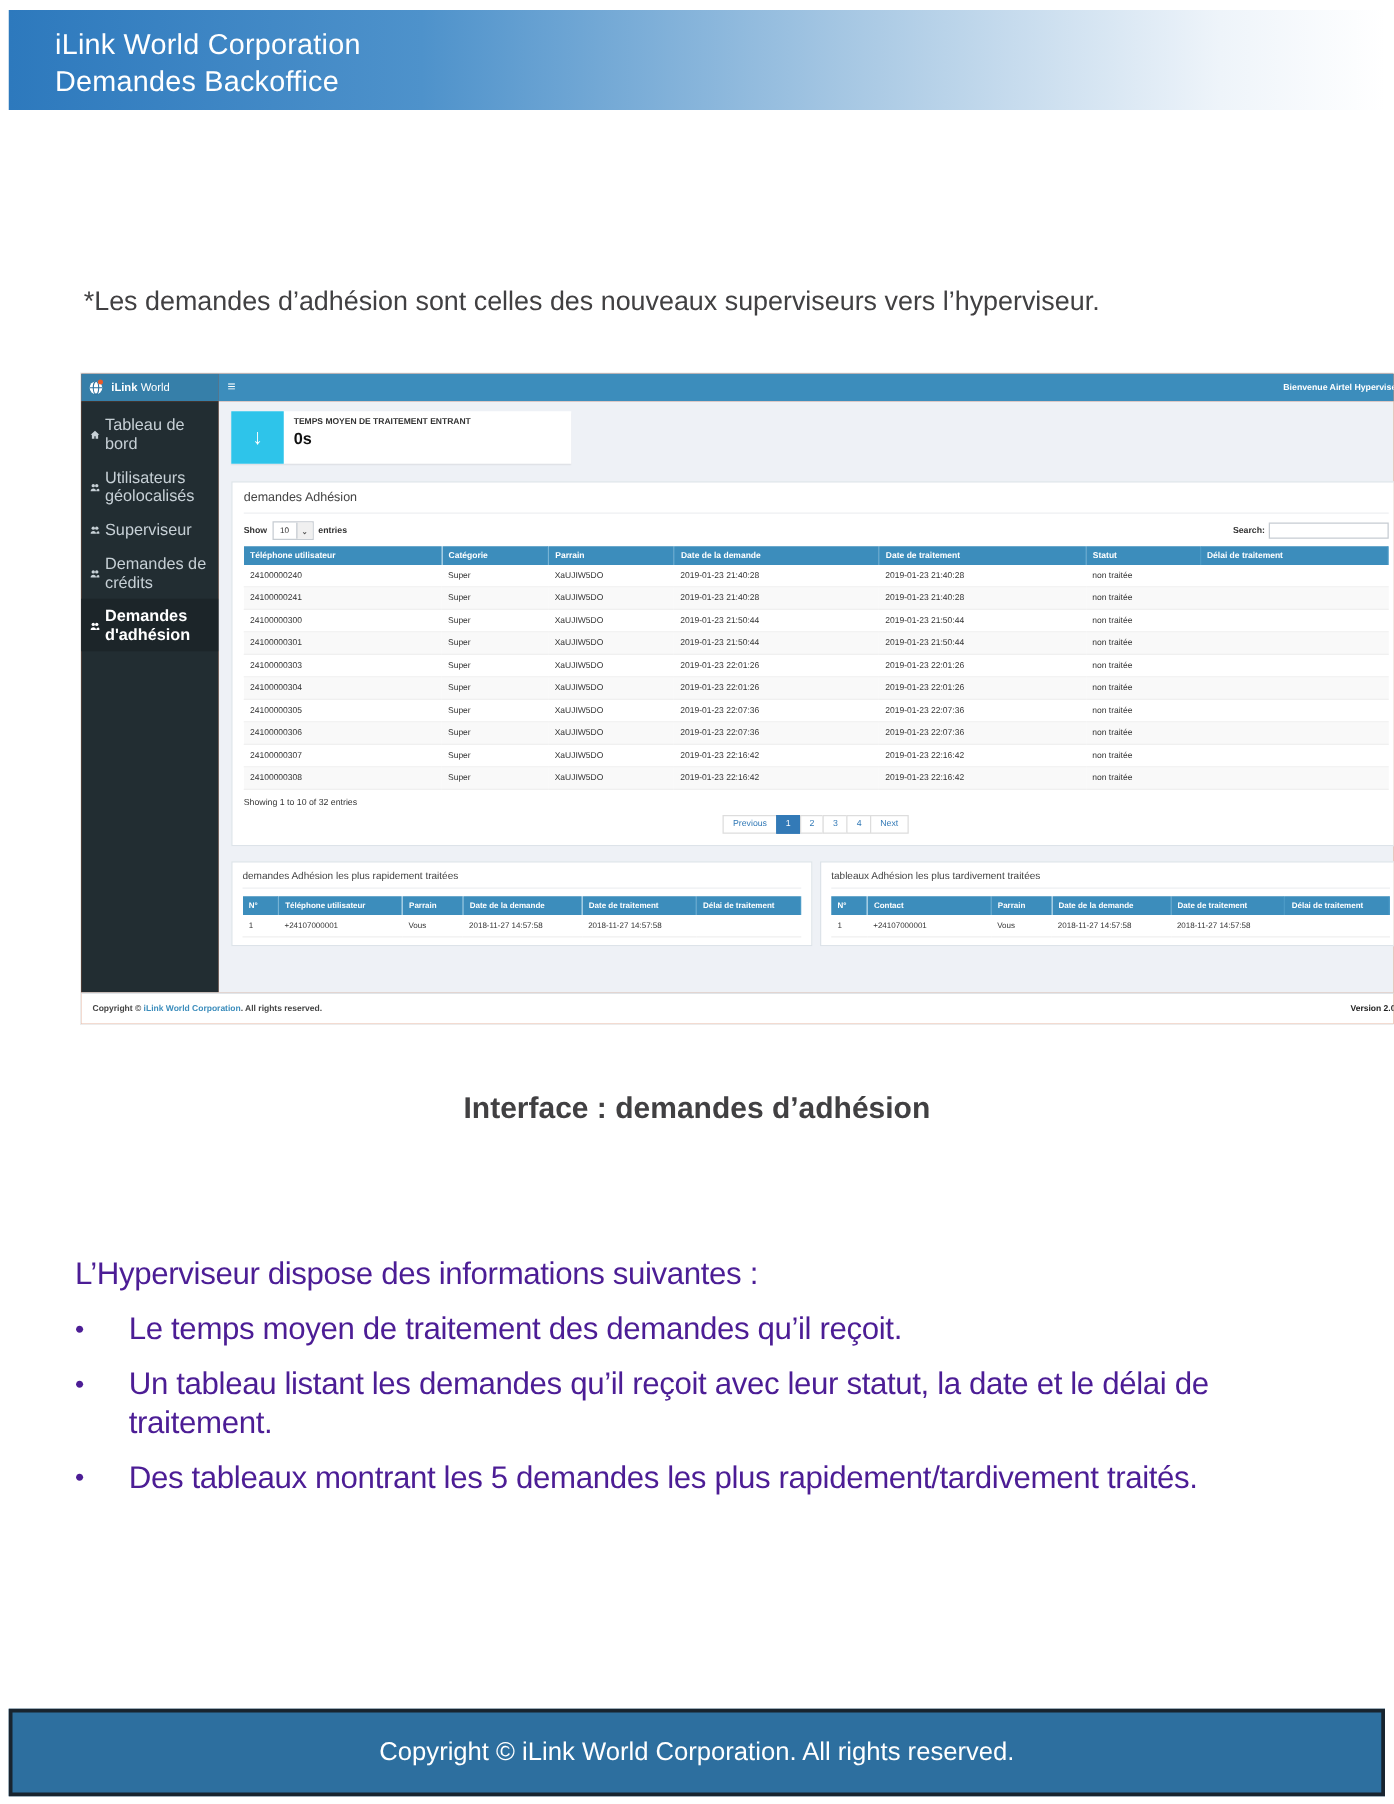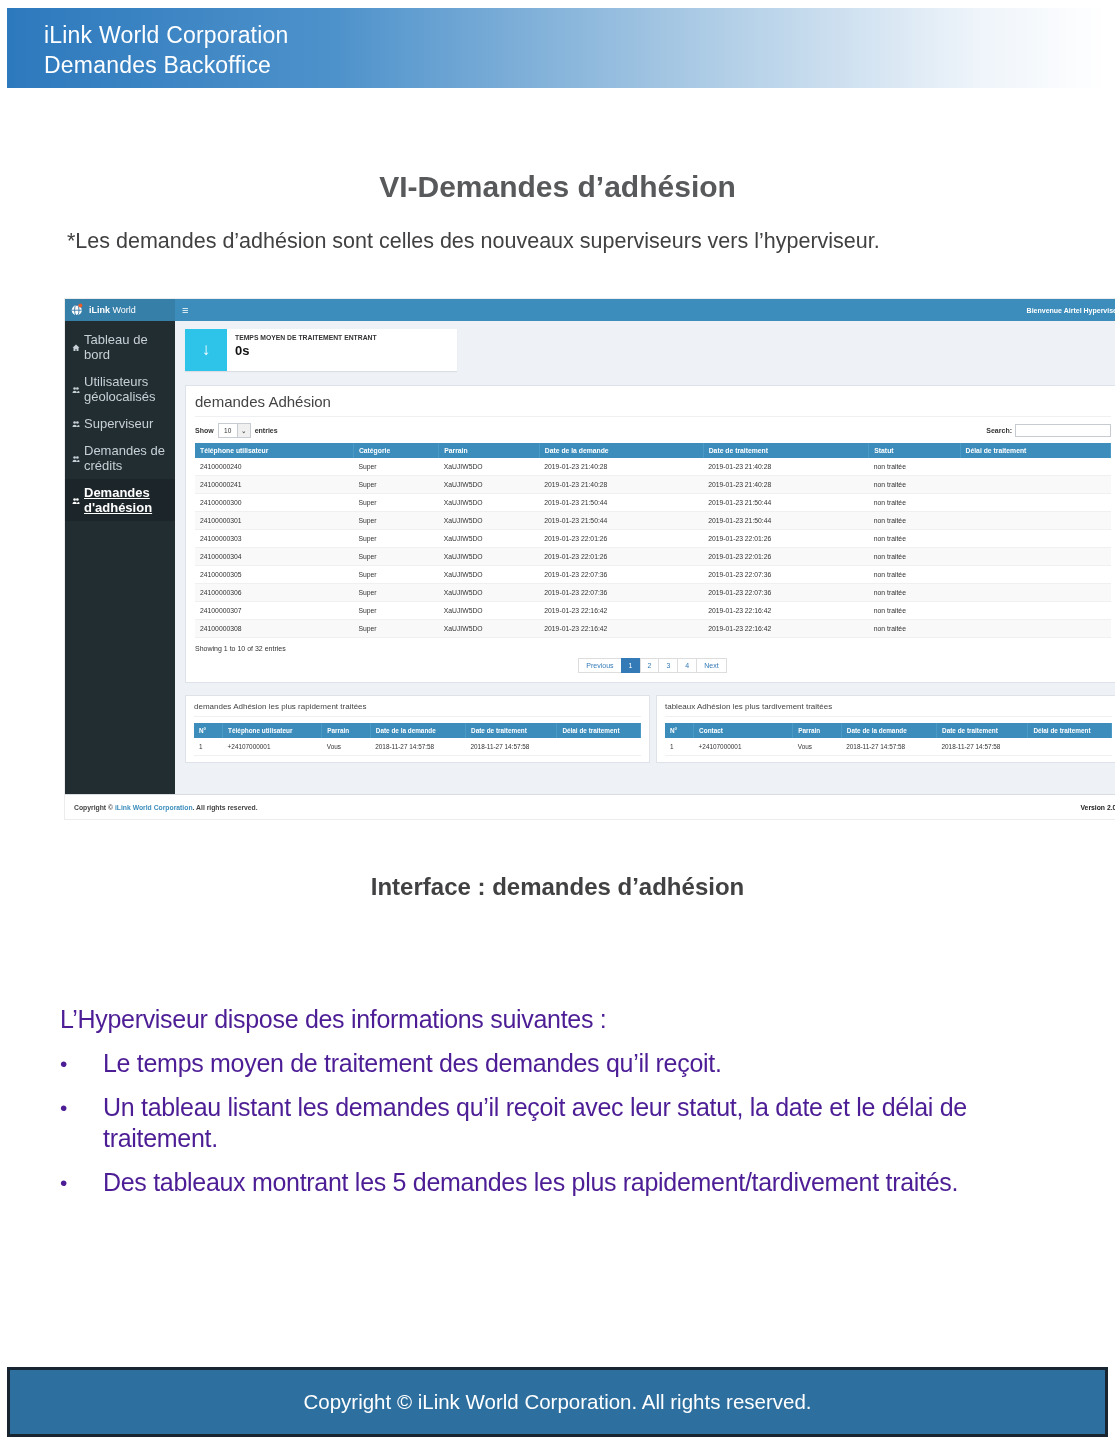--- a/index.html
+++ b/index.html
@@ -23,33 +23,33 @@
     padding-left:6px;box-sizing:border-box;font-size:9px;}
   .brand b{font-weight:bold;}
   .shot-topbar{flex:1;background:#3c8dbc;color:#fff;display:flex;align-items:center;
     justify-content:space-between;padding:0 7px;}
   .hamburger{font-size:11px;line-height:1;cursor:pointer;}
   .welcome{font-size:7px;font-weight:bold;}
 
   .shot-body{flex:1;display:flex;min-height:0;}
   .shot-sidebar{width:110px;background:#222d32;padding-top:5px;box-sizing:border-box;}
   .side-item{display:flex;align-items:center;gap:4px;padding:6px 7px;color:#c7d0d6;font-size:13px;cursor:pointer;}
-  .side-item.active{background:#1c2529;color:#fff;font-weight:bold;text-decoration:underline;}
+  .side-item.active{background:#1c2529;color:#fff;font-weight:bold;}
   .side-item svg{flex:0 0 auto;fill:currentColor;}
 
   .shot-main{flex:1;background:#eef1f6;padding:8px 10px;box-sizing:border-box;overflow:hidden;}
 
   .stat-card{width:272px;height:42px;background:#fff;display:flex;box-shadow:0 1px 1px rgba(0,0,0,.08);}
   .stat-icon{width:42px;background:#2ec4ea;color:#fff;display:flex;align-items:center;justify-content:center;font-size:17px;}
   .stat-text{padding:5px 8px;}
   .stat-label{font-size:6.8px;font-weight:bold;color:#333;}
   .stat-value{font-size:13px;font-weight:bold;color:#111;margin-top:2px;}
 
   .panel{background:#fff;border:1px solid #dde3e9;margin-top:14px;padding:7px 9px;box-sizing:border-box;}
-  .panel-title{font-size:15px;color:#444;padding-bottom:6px;border-bottom:1px solid #eef0f2;margin-bottom:6px;}
+  .panel-title{font-size:10px;color:#444;padding-bottom:6px;border-bottom:1px solid #eef0f2;margin-bottom:6px;}
 
   .controls{display:flex;justify-content:space-between;align-items:center;font-size:7px;
     font-weight:bold;color:#333;margin-bottom:5px;}
   .show-group{display:flex;align-items:center;gap:4px;}
   .select-box{display:flex;border:1px solid #c6ccd2;background:#fff;height:13px;align-items:stretch;cursor:pointer;}
   .select-value{width:18px;display:flex;align-items:center;justify-content:center;font-weight:normal;font-size:6.5px;}
   .select-arrow{width:12px;background:#f0f0f0;border-left:1px solid #c6ccd2;display:flex;
     align-items:center;justify-content:center;font-size:6px;color:#555;}
   .search-group{display:flex;align-items:center;gap:3px;}
   .search-input{width:96px;height:13px;border:1px solid #c6ccd2;box-sizing:border-box;font-size:7px;padding:0 3px;}
@@ -94,21 +94,20 @@
 </head>
 <body>
 
 <div class="page">
 
   <header class="banner">
     <div>iLink World Corporation</div>
     <div>Demandes Backoffice</div>
   </header>
 
-  <h1 class="doc-title">VI-Demandes d’adhésion</h1>
   <p class="doc-intro">*Les demandes d’adhésion sont celles des nouveaux superviseurs vers l’hyperviseur.</p>
 
   <div class="shot">
 
     <div class="shot-header">
       <div class="shot-logo">
         <span>
           <svg viewBox="0 0 18 18" width="13" height="13">
             <circle cx="8" cy="10" r="7" fill="#ffffff"></circle>
             <ellipse cx="8" cy="10" rx="3" ry="7" fill="none" stroke="#2a6f9e" stroke-width="1.2"></ellipse>

